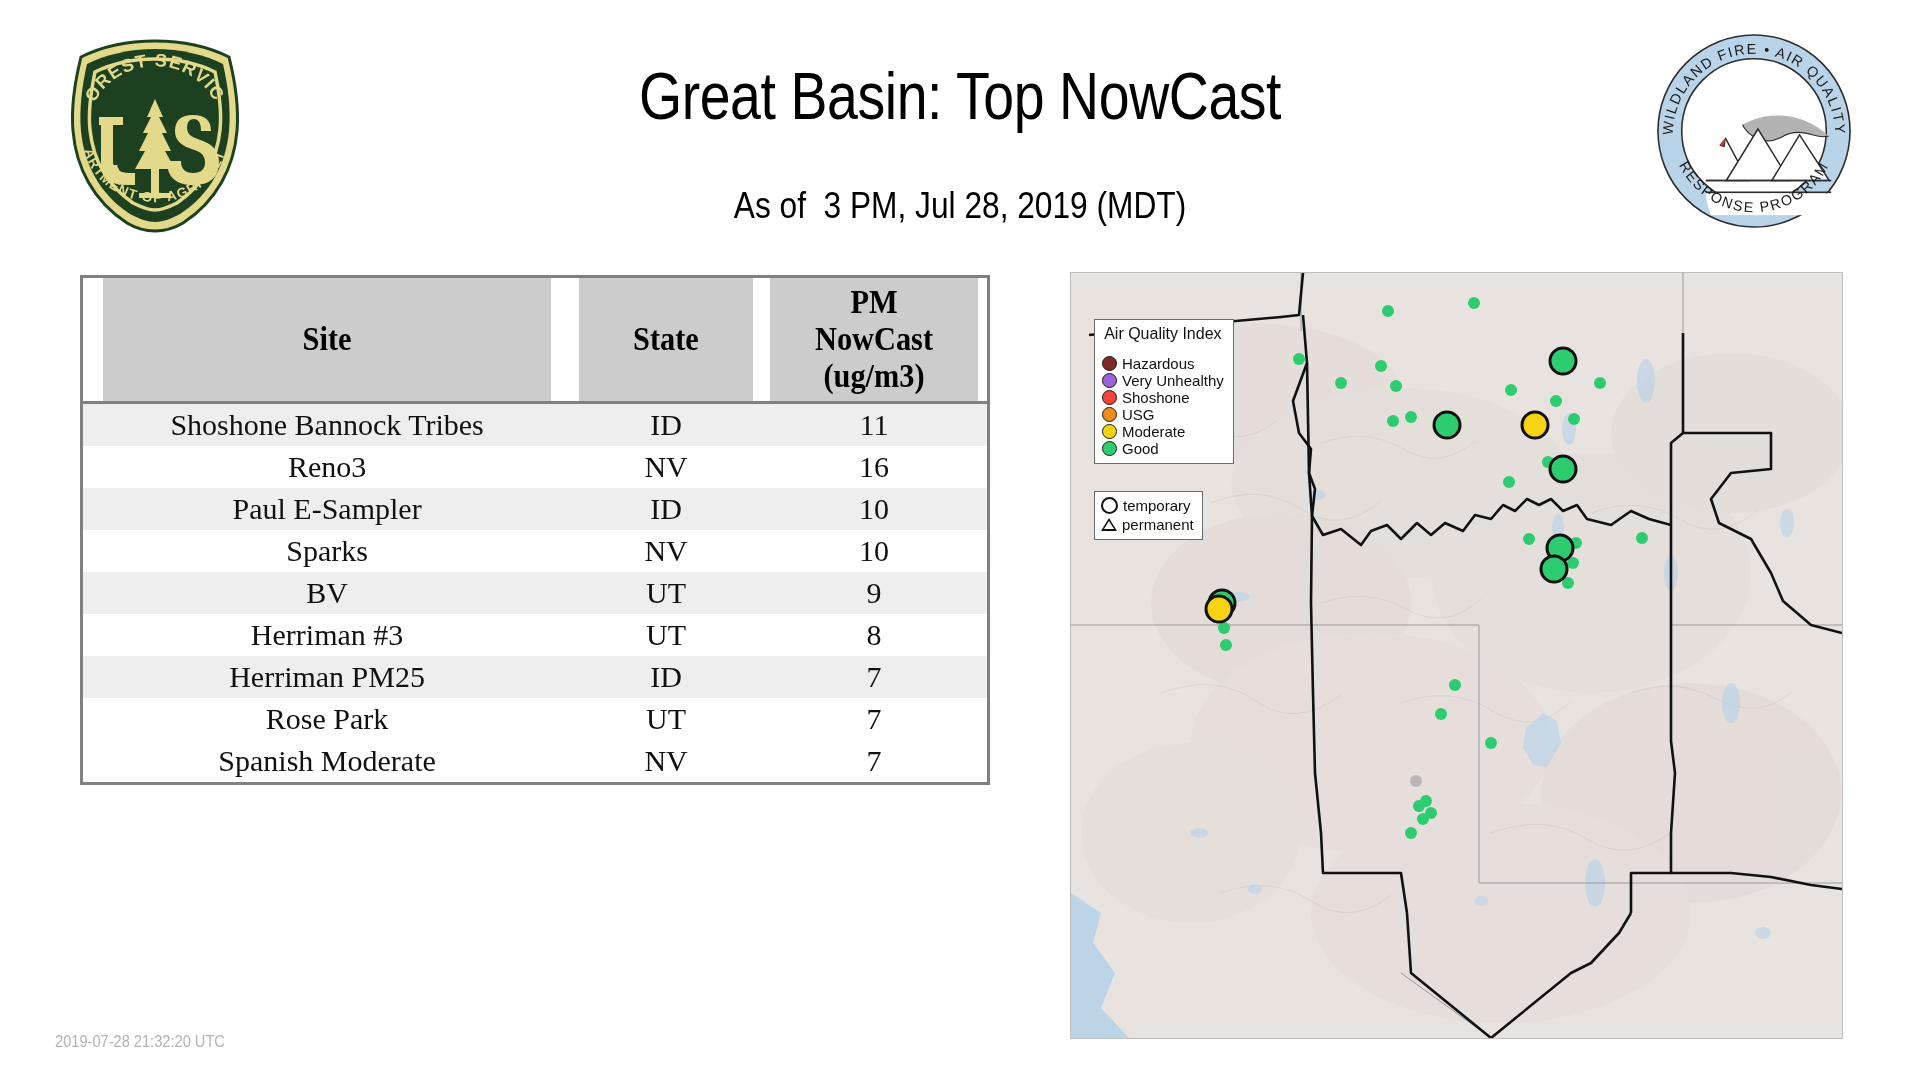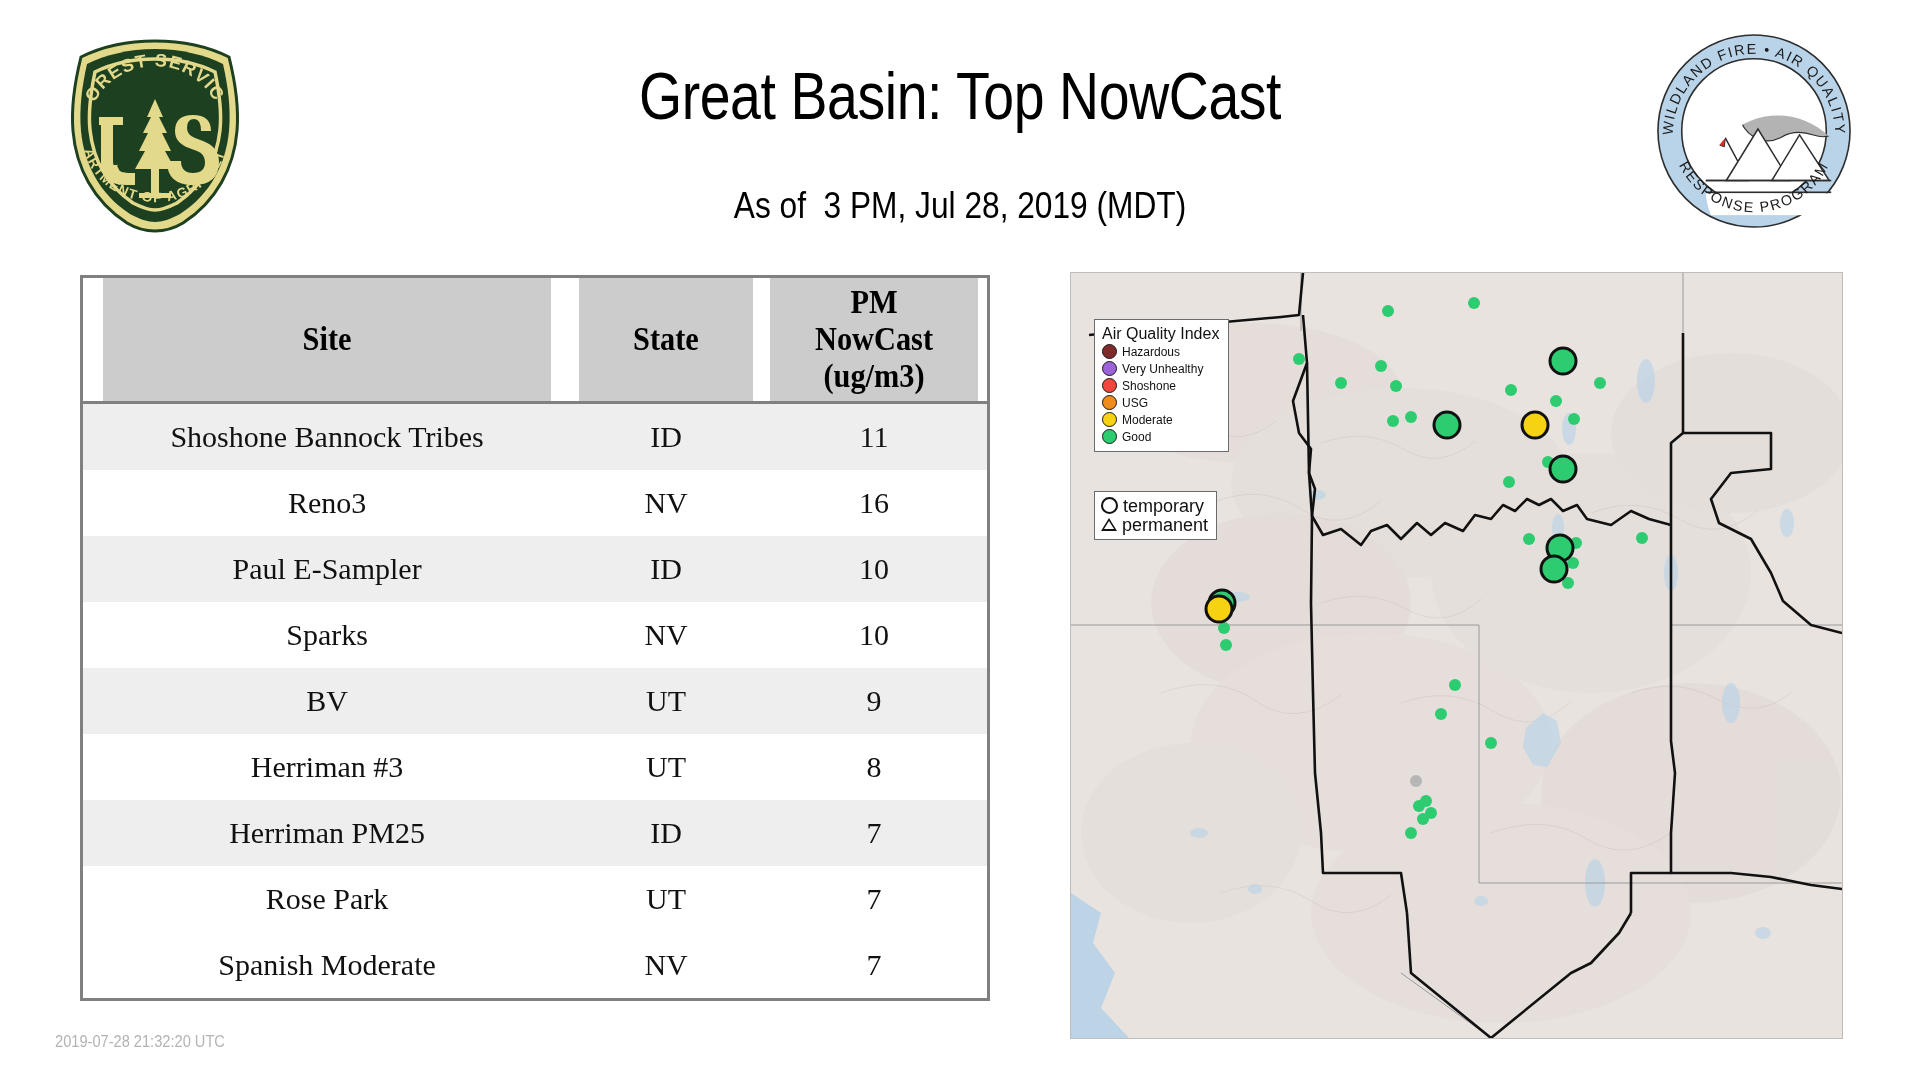--- a/index.html
+++ b/index.html
@@ -89,21 +89,21 @@
     display: block;
     line-height: 1.12;
   }
   col.c-site { width: 54%; }
   col.c-state { width: 21%; }
   col.c-pm { width: 25%; }
   table.data-table tbody td {
     font-size: 30px;
     color: #111111;
     text-align: center;
-    padding: 16px 0;
+    padding: 4px 0;
     height: 34px;
     line-height: 1.0;
   }
   table.data-table tbody tr.odd td { background: #eeeeee; }
   table.data-table tbody tr.even td { background: #ffffff; }
 
   
   #timestamp {
     position: absolute;
     left: 55px;
@@ -139,51 +139,51 @@
     color: #111111;
   }
   #legend-aqi {
     left: 23px;
     top: 46px;
     padding: 5px 9px 6px 7px;
   }
   #legend-aqi .legend-title {
     font-size: 16px;
     text-align: center;
-    margin-bottom: 0;
+    margin-bottom: 12px;
     white-space: nowrap;
   }
   #legend-aqi .legend-row {
     display: flex;
     align-items: center;
     height: 17px;
     white-space: nowrap;
   }
   #legend-aqi .swatch {
     width: 13px;
     height: 13px;
     border-radius: 50%;
     border: 1.5px solid #1a1a1a;
     margin-right: 5px;
     flex: 0 0 auto;
   }
-  #legend-aqi .legend-label { font-size: 12px; line-height: 1; }
+  #legend-aqi .legend-label { font-size: 15px; line-height: 1; }
 
   #legend-type {
     left: 23px;
     top: 218px;
     padding: 4px 8px 5px 6px;
   }
   #legend-type .legend-row {
     display: flex;
     align-items: center;
     height: 19px;
     white-space: nowrap;
   }
-  #legend-type .legend-label { font-size: 18px; line-height: 1; }
+  #legend-type .legend-label { font-size: 15px; line-height: 1; }
   .shape-circle {
     width: 13px; height: 13px;
     border-radius: 50%;
     border: 2px solid #111111;
     margin-right: 5px;
     flex: 0 0 auto;
   }
   .shape-triangle {
     width: 0; height: 0;
     border-left: 8px solid transparent;

